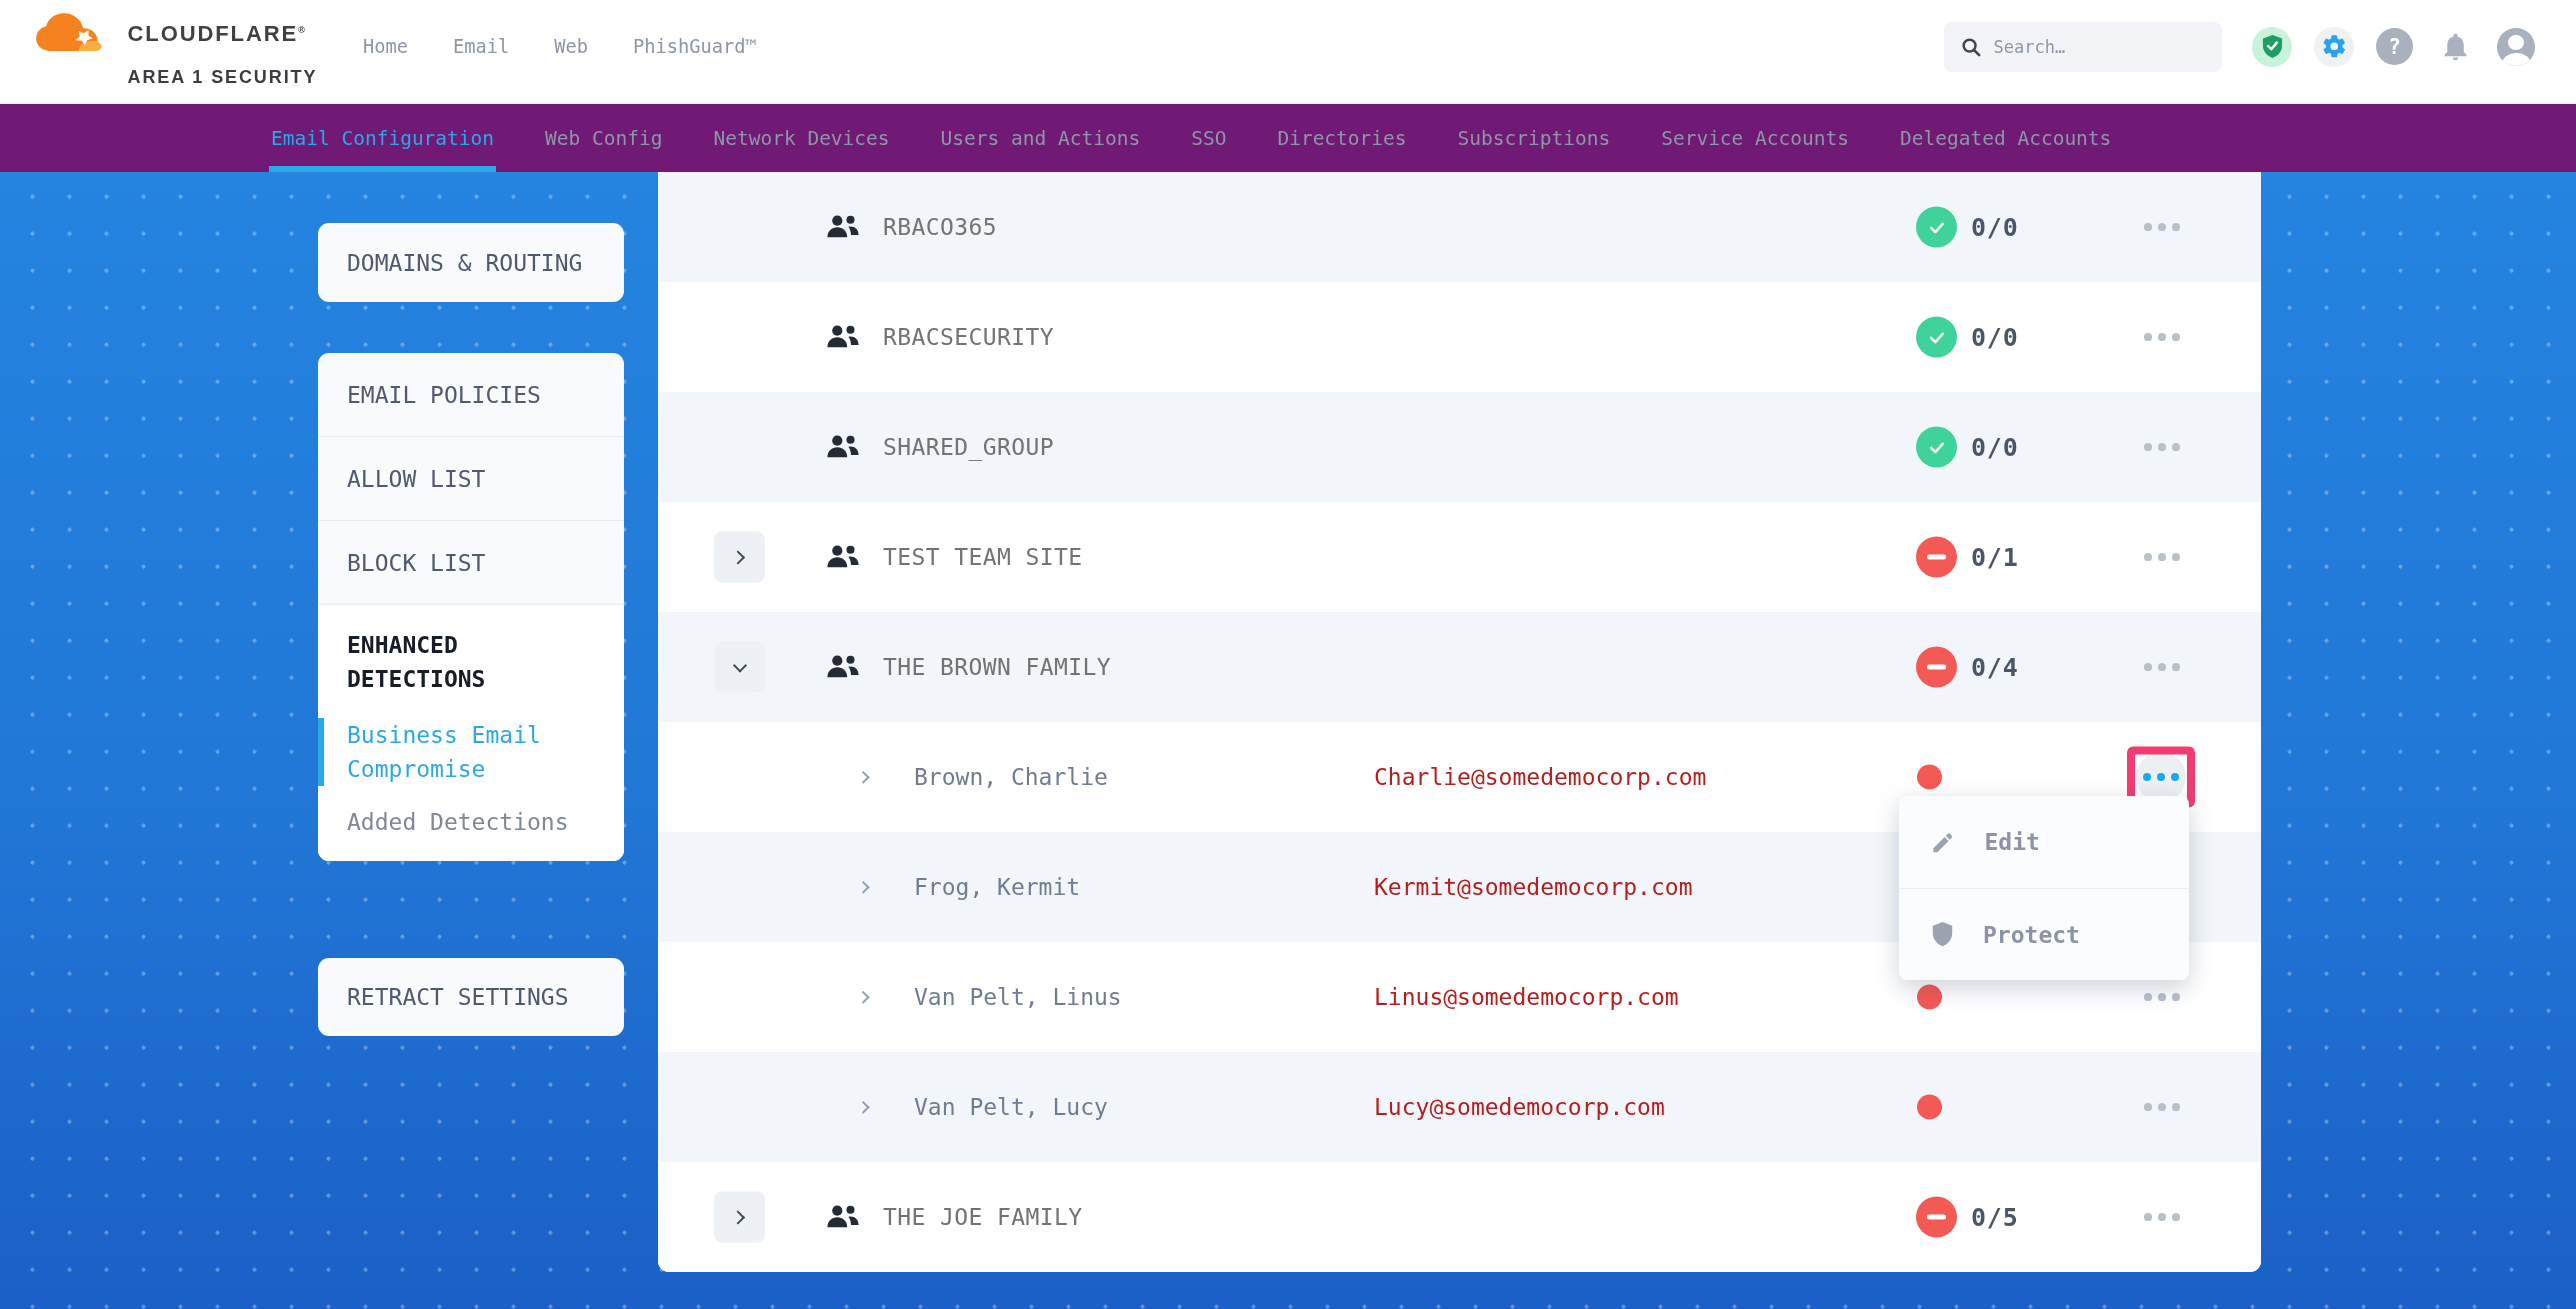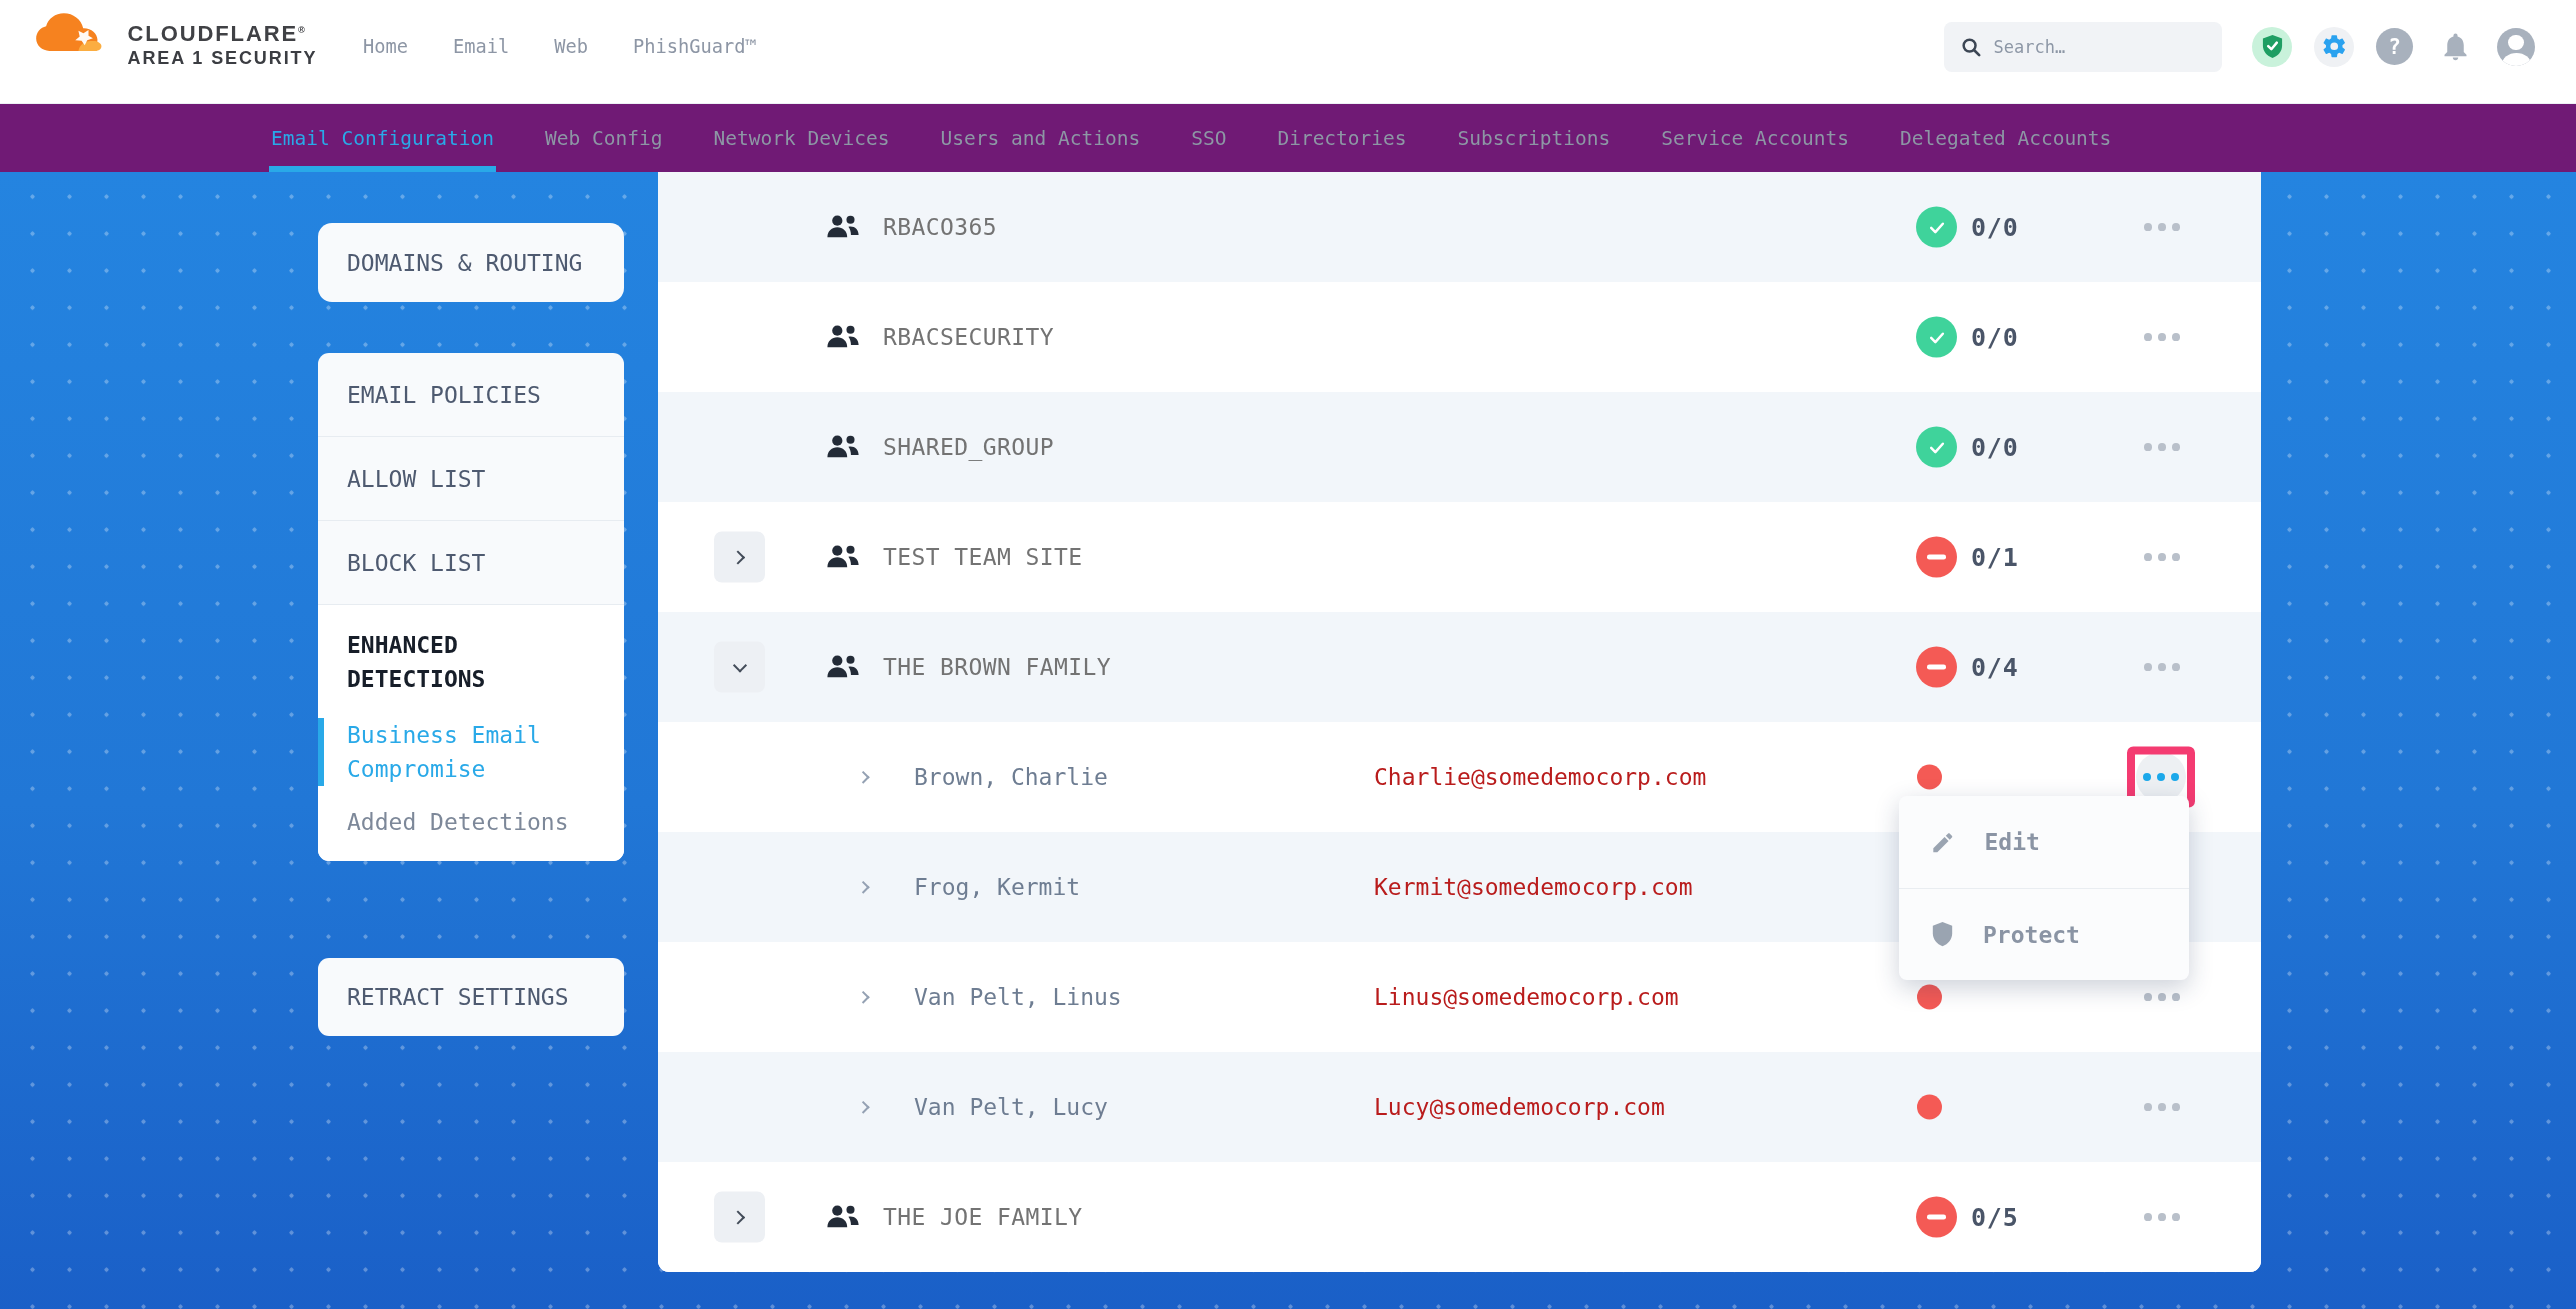--- a/index.html
+++ b/index.html
@@ -6,21 +6,21 @@
   html,body { width:2576px; height:1309px; }
   body { font-family:"DejaVu Sans Mono","Liberation Mono",monospace; background:#fff; overflow:hidden; }
 
   
   .topbar { position:relative; height:104px; background:#ffffff; border-bottom:1.6px solid #edf0f4; }
   .logo { position:absolute; left:33px; top:6.2px; display:flex; }
   .cloud-svg { width:82px; height:47px; margin-top:4.7px; }
   .logo-text { margin-left:12.5px; font-family:"Liberation Sans",sans-serif; margin-top:17px; }
   .brand { font-size:22px; font-weight:bold; letter-spacing:1.9px; color:#404145; line-height:1; }
   .brand sup { font-size:9.3px; color:#404145; }
-  .brand-sub { font-size:18px; font-weight:bold; letter-spacing:1.9px; color:#3b3d42; margin-top:3px; }
+  .brand-sub { font-size:18px; font-weight:bold; letter-spacing:1.9px; color:#3b3d42; margin-top:22px; }
   .main-nav { position:absolute; left:363px; top:0; height:93px; display:flex; align-items:center; gap:45px; }
   .main-nav a { text-decoration:none; color:#8d96a5; font-size:18.7px; white-space:nowrap; }
   .search { position:absolute; left:1944px; top:22px; width:278px; height:50px; background:#f1f3f6; border-radius:7.8px; display:flex; align-items:center; padding-left:15.6px; gap:11px; }
   .search svg { flex:none; }
   .search input { background:transparent; border:none; outline:none; font-family:inherit; font-size:17px; color:#5b6573; width:195px; }
   .search input::placeholder { color:#8d97a6; }
   .top-icons { position:absolute; left:2252px; top:26.5px; display:flex; gap:22px; align-items:center; height:40px; }
   .icbtn { width:40px; height:40px; border-radius:50%; display:flex; align-items:center; justify-content:center; flex:none; }
   .ic-shield { background:#c9f2db; }
   .ic-gear { background:#eff1f4; }
@@ -35,21 +35,21 @@
   .tab { position:relative; height:100%; display:flex; align-items:center; font-size:19.5px; color:#8d97a5; white-space:nowrap; cursor:pointer; }
   .tab.active { color:#29a9e8; }
   .tab.active::after { content:""; position:absolute; left:-1.6px; right:-1.6px; bottom:0; height:6.2px; background:#29a9e8; }
 
   
   .content { position:relative; height:1147px; background:linear-gradient(180deg,#2484e0 0%,#2177d6 55%,#1a5fc7 100%); overflow:hidden; }
   .content::before { content:""; position:absolute; inset:0; background-image:radial-gradient(rgba(255,255,255,0.30) 1.9px, transparent 2.3px); background-size:37px 37px; background-position:14px 6.2px; pointer-events:none; }
 
   
   .card { position:absolute; left:318px; width:306px; background:#f8fafc; border-radius:11px; color:#4e5a70; font-size:23px; z-index:2; }
-  .card-domains { top:51px; height:79px; display:flex; align-items:center; padding-left:29px;border-radius:14px; }
+  .card-domains { top:51px; height:79px; display:flex; align-items:center; padding-left:29px; }
   .card-policies { top:181px; overflow:hidden; }
   .pitem { height:84px; display:flex; align-items:center; padding-left:29px; border-bottom:0.8px solid #e7ecf1; cursor:pointer; }
   .active-section { background:#ffffff; padding:23px 23px 22px 29px; }
   .as-head { font-weight:bold; color:#171e29; font-size:23px; line-height:34px; max-width:241px; }
   .subitem { position:relative; font-size:23px; line-height:34px; cursor:pointer; }
   .subitem.active { color:#29a9e8; margin-top:22px; }
   .subitem.active::before { content:""; position:absolute; left:-29px; top:0px; bottom:0px; width:6.2px; background:#29a9e8; }
   .subitem.muted { color:#7d8899; margin-top:18.7px; }
   .card-retract { top:746px; height:78px; display:flex; align-items:center; padding-left:29px;margin-top:40px; }
 

